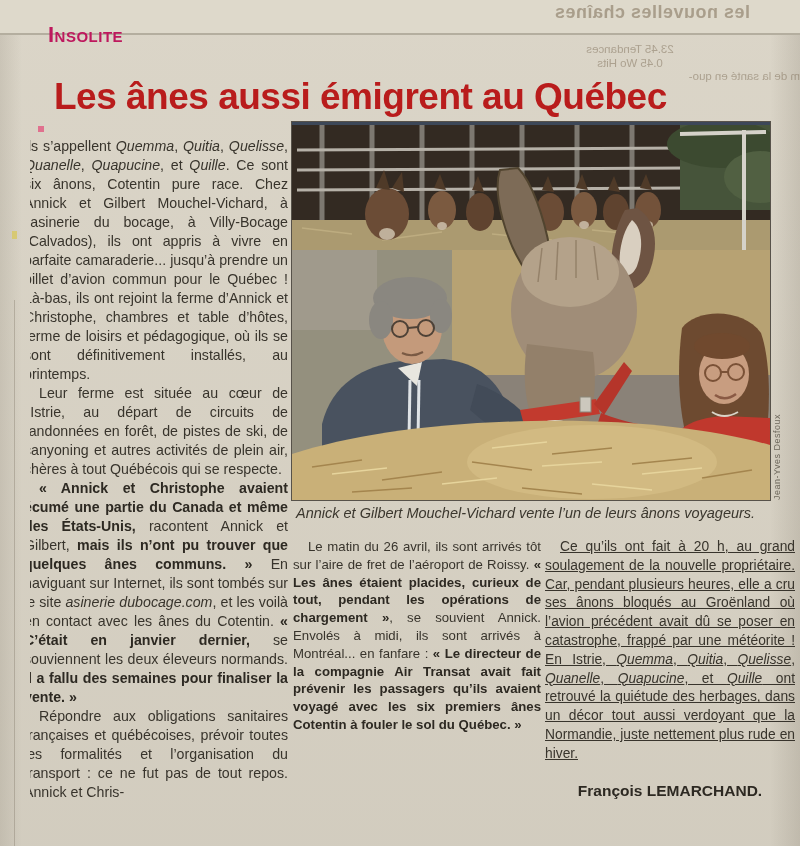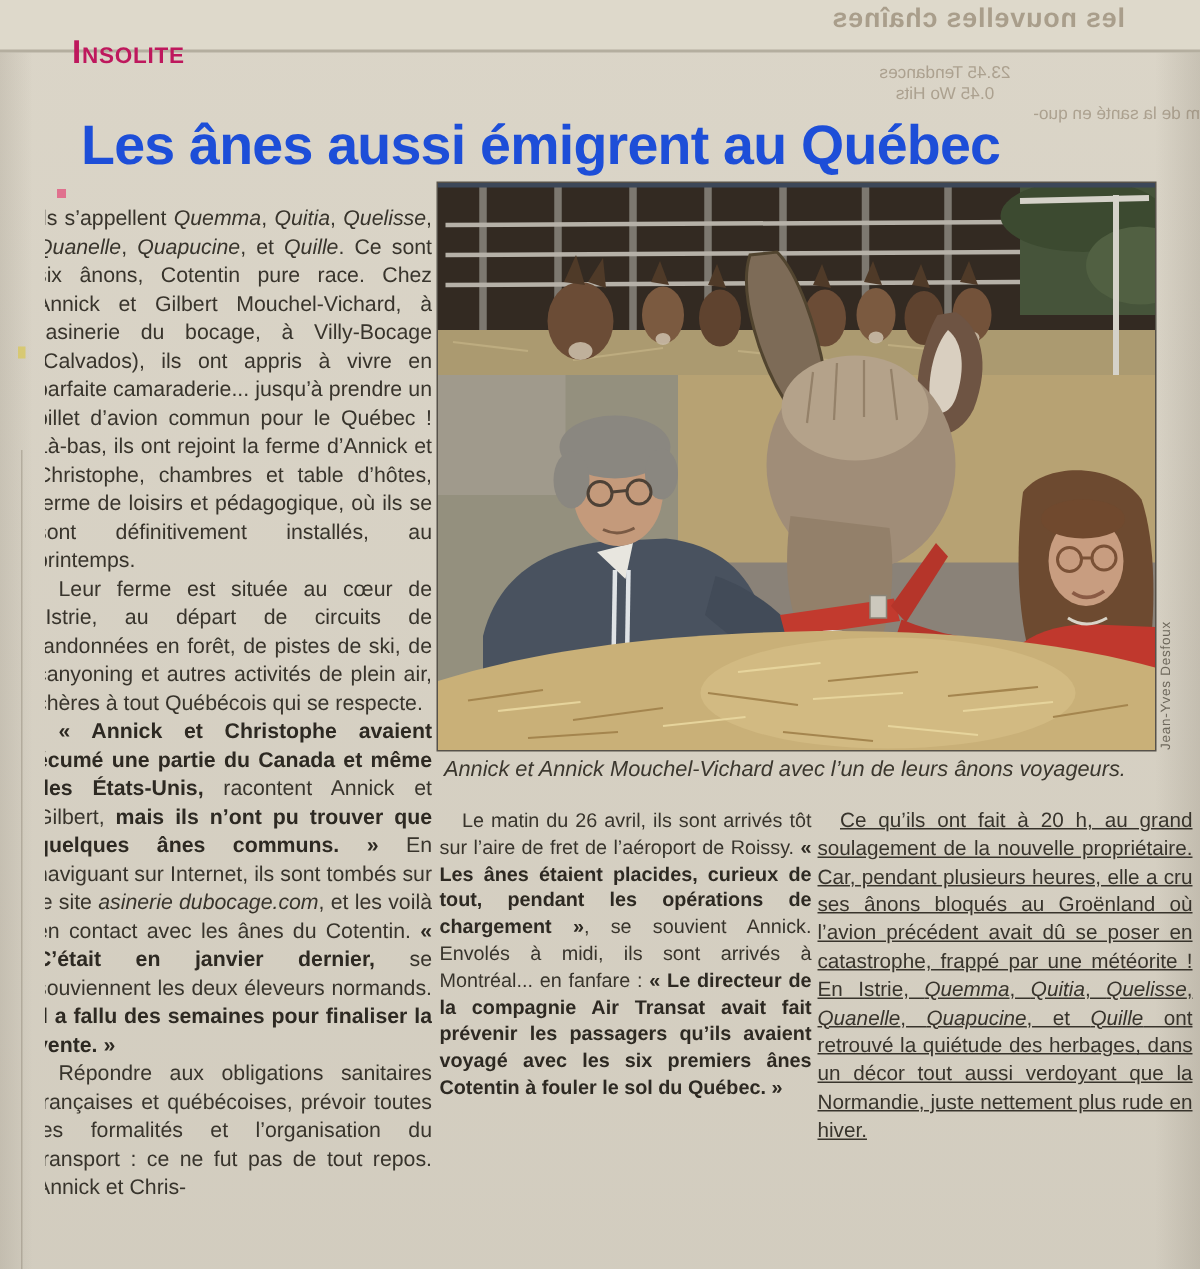--- a/index.html
+++ b/index.html
@@ -13,21 +13,21 @@
   }
   .abs{position:absolute;}
   
   .top-strip{top:0;left:0;width:800px;height:33px;background:#ded9cb;border-bottom:2px solid #b4ae9f;}
   .mirrored{transform:scaleX(-1);color:rgba(125,110,88,.55);}
   .bleed-masthead{top:2px;left:420px;width:330px;font-size:18px;font-weight:bold;letter-spacing:.5px;}
   .bleed-listings{top:42px;left:500px;width:260px;font-size:11.5px;line-height:14px;text-align:center;color:rgba(125,110,88,.5);}
   .bleed-line3{top:70px;left:610px;width:190px;font-size:11.5px;color:rgba(125,110,88,.5);}
   
   .kicker{top:22px;left:48px;font-size:22px;font-weight:bold;font-variant:small-caps;color:#be185d;letter-spacing:.5px;}
-  .headline{top:76px;left:54px;width:720px;font-size:37px;font-weight:bold;color:#1d4ed8;letter-spacing:-.5px;}
+  .headline{top:76px;left:54px;width:720px;font-size:37px;font-weight:bold;color:#b91c1c;letter-spacing:-.5px;}
   
   .pink-bullet{top:126px;left:38px;width:6px;height:6px;background:#e0718e;}
   .yellow-mark{top:231px;left:12px;width:5px;height:8px;background:#d8c75a;opacity:.75;}
   .crease{top:300px;left:14px;width:1px;height:546px;background:rgba(110,100,82,.30);}
   
   .col p{margin:0;text-align:justify;color:#38342c;hyphens:auto;-webkit-hyphens:auto;}
   .col .ind{text-indent:15px;}
   .col .bold{font-weight:bold;color:#2d2922;}
   .col .ital{font-style:italic;}
   .col1-clip{top:137px;left:30px;width:258px;height:700px;overflow:hidden;}
@@ -220,23 +220,24 @@
       <line x1="250" y1="344" x2="310" y2="340"></line>
           <line x1="350" y1="352" x2="410" y2="346"></line>
       <line x1="200" y1="326" x2="255" y2="320"></line>
           <line x1="300" y1="362" x2="360" y2="368"></line>
     </g>
   </g>
   <rect x="0" y="0" width="478" height="3" fill="#3c4758"></rect>
 </svg>
 </div>
 
-<div class="abs caption">Annick et Annick Mouchel-Vichard avec l’un de leurs ânons voyageurs.</div>
+<div class="abs caption">Annick et Gilbert Mouchel-Vichard vente l’un de leurs ânons voyageurs.</div>
 <div class="abs credit">Jean-Yves Desfoux</div>
 
 <div class="abs col col2">
     <p class="ind"><span>Le matin du 26 avril, ils sont arrivés tôt sur l’aire de fret de l’aéroport de Roissy. </span><span class="bold">« Les ânes étaient placides, curieux de tout, pendant les opérations de chargement »</span><span>, se souvient Annick. Envolés à midi, ils sont arrivés à Montréal... en fanfare : </span><span class="bold">« Le directeur de la compagnie Air Transat avait fait prévenir les passagers qu’ils avaient voyagé avec les six premiers ânes Cotentin à fouler le sol du Québec. »</span></p>
   </div>
 <div class="abs col col3">
   <div>
       <p class="ind"><span>Ce qu’ils ont fait à 20 h, au grand soulagement de la nouvelle propriétaire. Car, pendant plusieurs heures, elle a cru ses ânons bloqués au Groënland où l’avion précédent avait dû se poser en catastrophe, frappé par une météorite ! En Istrie, </span><span class="ital">Quemma</span><span>, </span><span class="ital">Quitia</span><span>, </span><span class="ital">Quelisse</span><span>, </span><span class="ital">Quanelle</span><span>, </span><span class="ital">Quapucine</span><span>, et </span><span class="ital">Quille</span><span> ont retrouvé la quiétude des herbages, dans un décor tout aussi verdoyant que la Normandie, juste nettement plus rude en hiver.</span></p>
     </div>
+  <div class="byline">François LEMARCHAND.</div>
 </div>
 
 </body></html>

